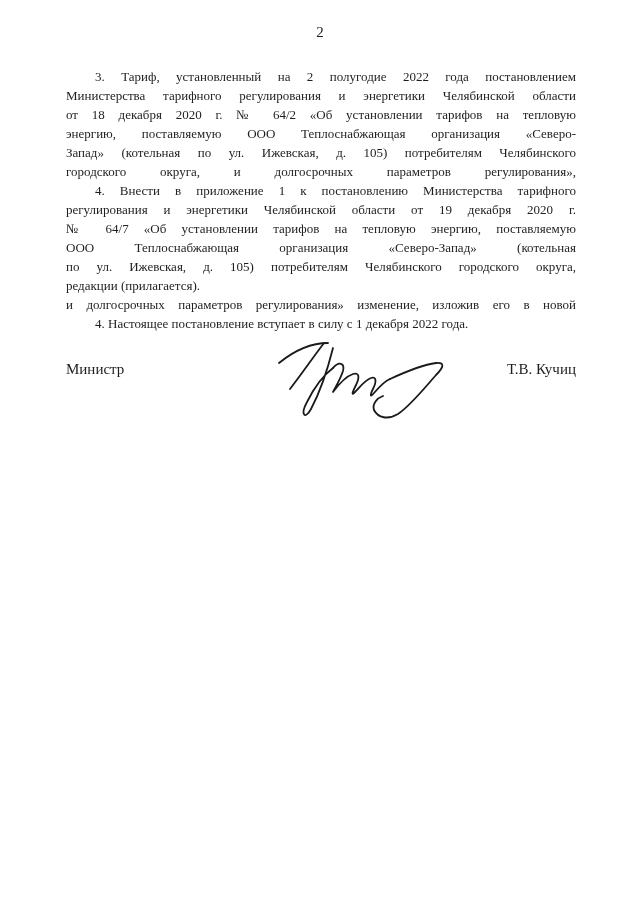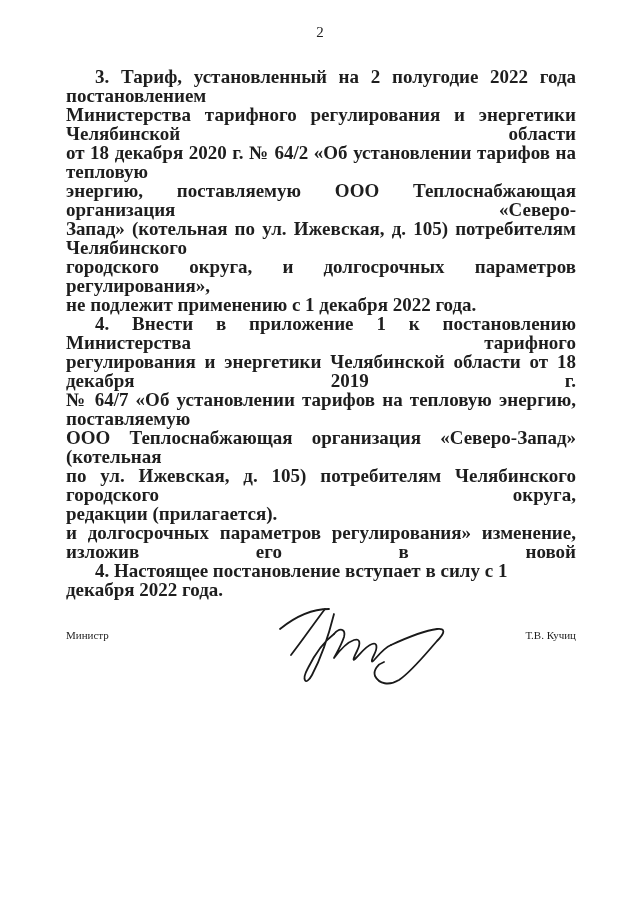--- a/index.html
+++ b/index.html
@@ -17,42 +17,41 @@
     overflow: hidden;
   }
   .page-number {
     padding-top: 24px;
     text-align: center;
     font-size: 15px;
     line-height: 16px;
   }
   .content {
     margin: 27px 64px 0 66px;
-    font-size: 19px;
+    font-size: 13px;
     line-height: 19px;
-    font-weight: bold;
   }
   .line {
     text-align: justify;
     text-align-last: justify;
     white-space: normal;
   }
   .line.first {
     text-indent: 29px;
   }
   .line.last {
     text-align: left;
     text-align-last: left;
   }
   .sig-row {
     margin: 27px 64px 0 66px;
     display: flex;
     justify-content: space-between;
     align-items: flex-start;
-    font-size: 11px;
+    font-size: 15px;
     line-height: 19px;
   }
   .sig-autograph {
     position: relative;
     left: 44px;
     margin-top: -30px;
     flex: 0 0 auto;
   }
   .sig-autograph svg {
     display: block;
@@ -73,26 +72,25 @@
 
   <div class="content">
 
     <div>
       <div class="line first">3. Тариф, установленный на 2 полугодие 2022 года постановлением</div>
       <div class="line">Министерства тарифного регулирования и энергетики Челябинской области</div>
       <div class="line">от 18 декабря 2020 г. № 64/2 «Об установлении тарифов на тепловую</div>
       <div class="line">энергию, поставляемую ООО&nbsp;Теплоснабжающая организация «Северо-</div>
       <div class="line">Запад» (котельная по&nbsp;ул.&nbsp;Ижевская, д. 105) потребителям Челябинского</div>
       <div class="line">городского округа, и&nbsp;долгосрочных параметров регулирования»,</div>
-      <div class="line last">не подлежит применению с 1 декабря 2022 года.</div>
     </div>
 
     <div>
       <div class="line first">4. Внести в приложение 1 к постановлению Министерства тарифного</div>
-      <div class="line">регулирования и энергетики Челябинской области от 18 декабря 2019 г.</div>
+      <div class="line">регулирования и энергетики Челябинской области от 19 декабря 2020 г.</div>
       <div class="line">№ 64/7 «Об установлении тарифов на тепловую энергию, поставляемую</div>
       <div class="line">ООО&nbsp;Теплоснабжающая организация «Северо-Запад» (котельная</div>
       <div class="line">по&nbsp;ул.&nbsp;Ижевская, д. 105) потребителям Челябинского городского округа,</div>
       <div class="line last">редакции (прилагается).</div>
       <div class="line">и&nbsp;долгосрочных параметров регулирования» изменение, изложив его в новой</div>
     </div>
 
     <div>
       <div class="line first last">4. Настоящее постановление вступает в силу с 1 декабря 2022 года.</div>
     </div>

